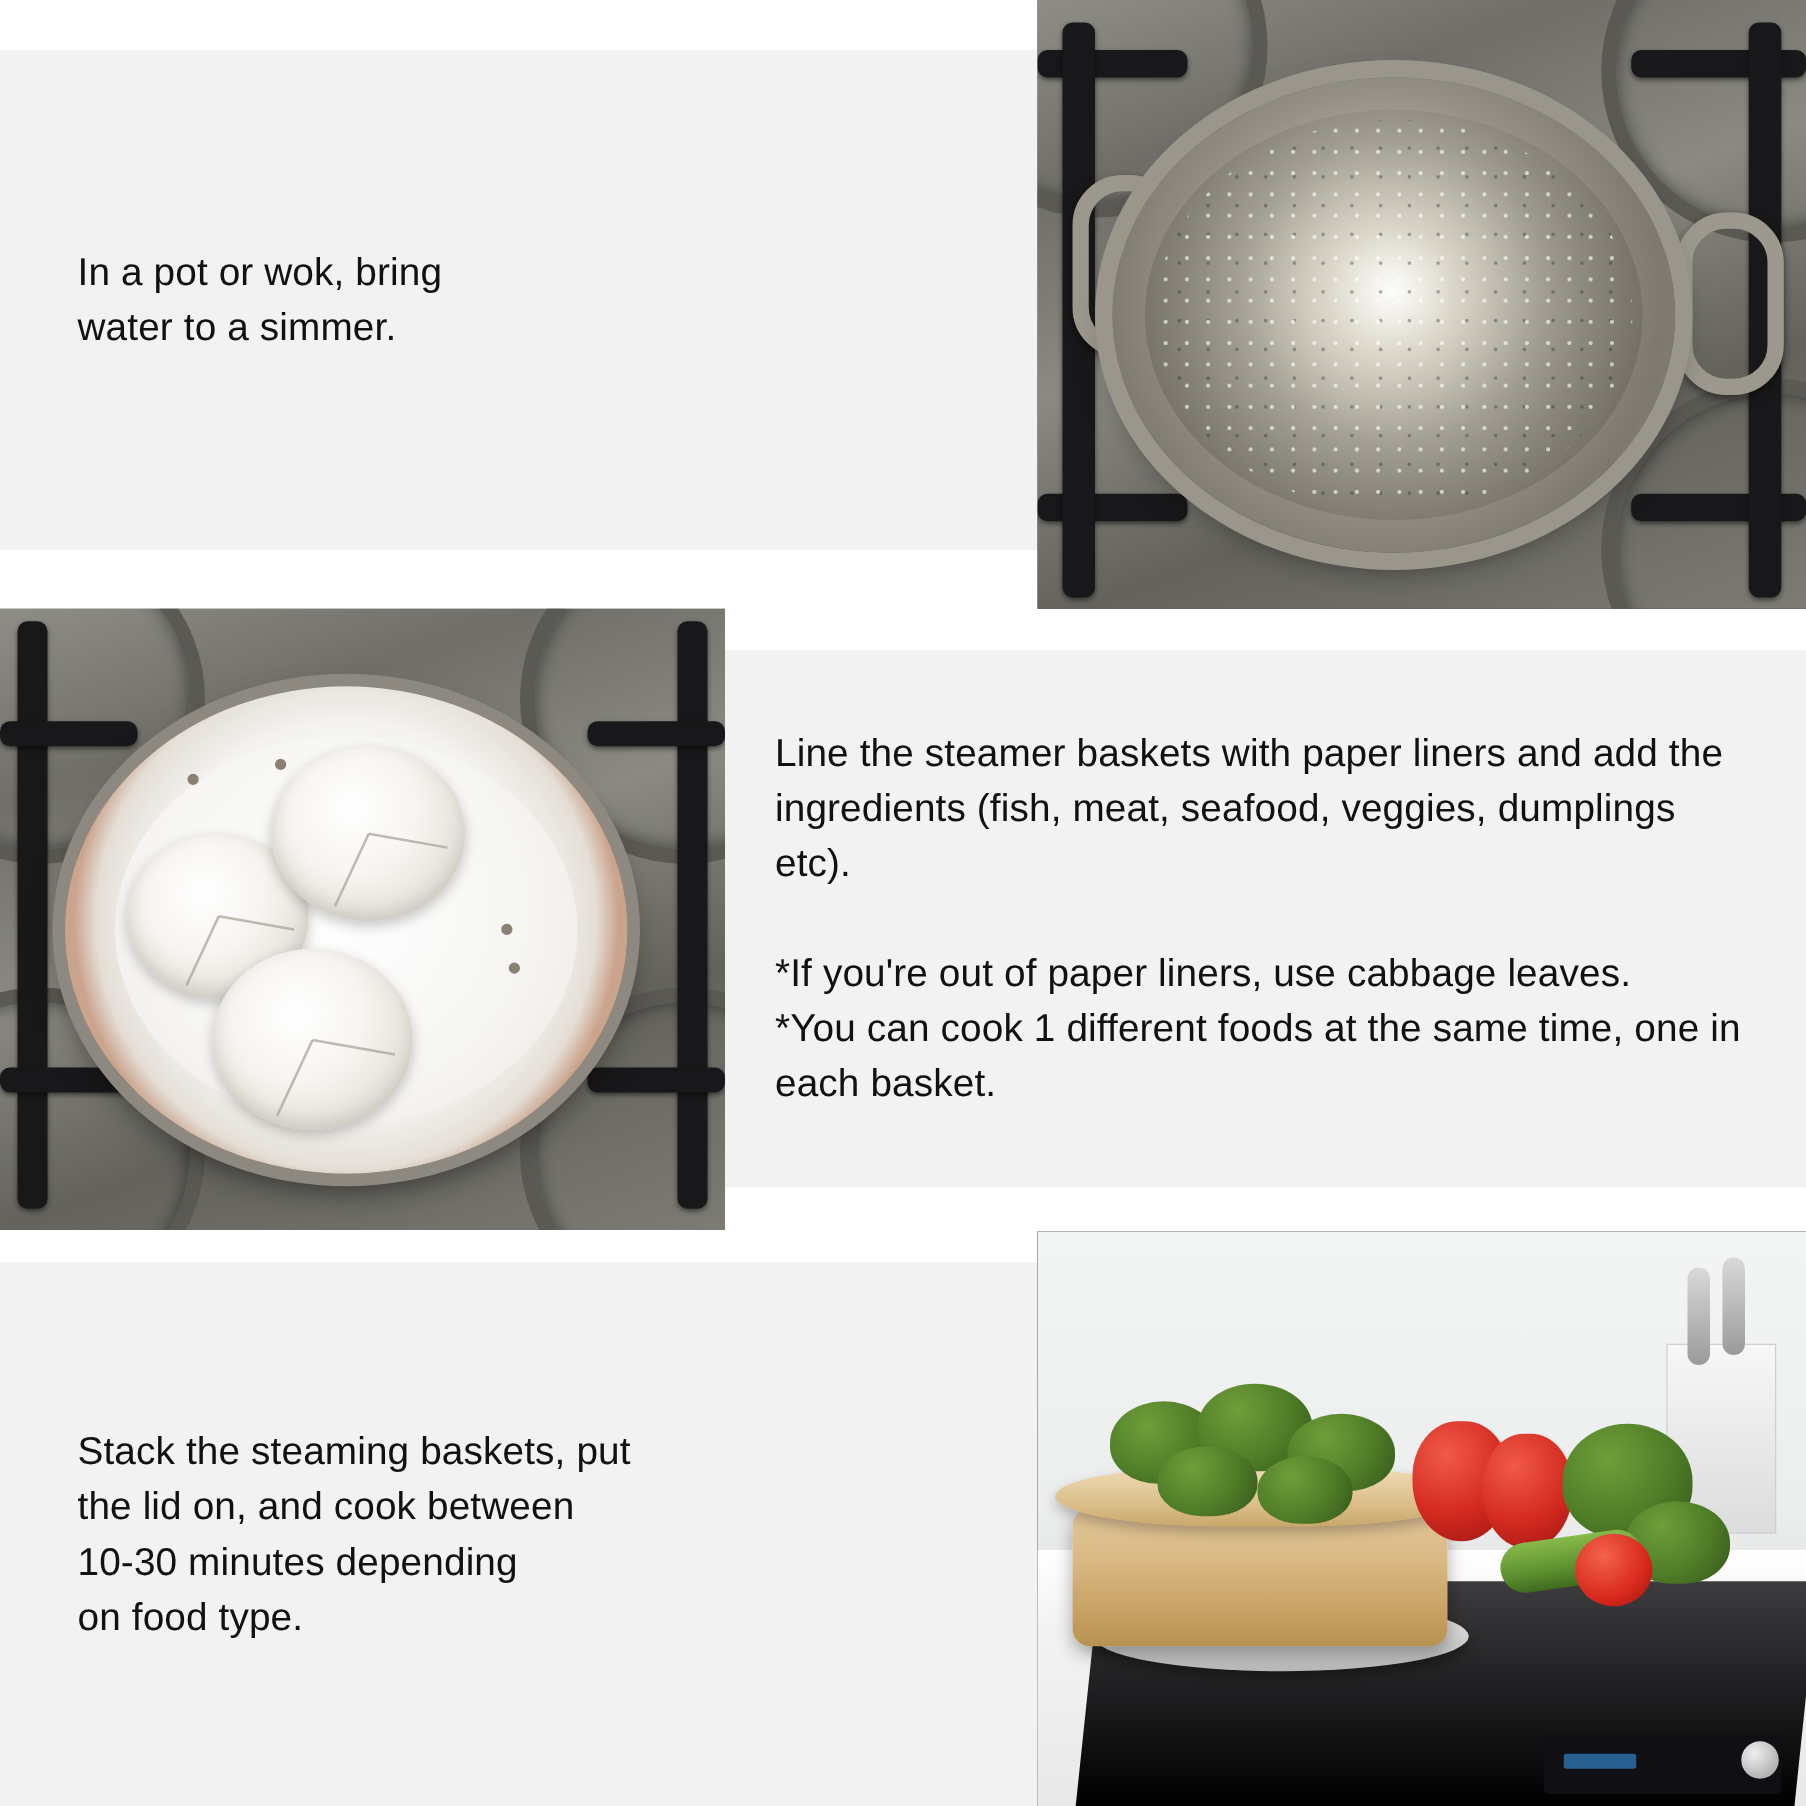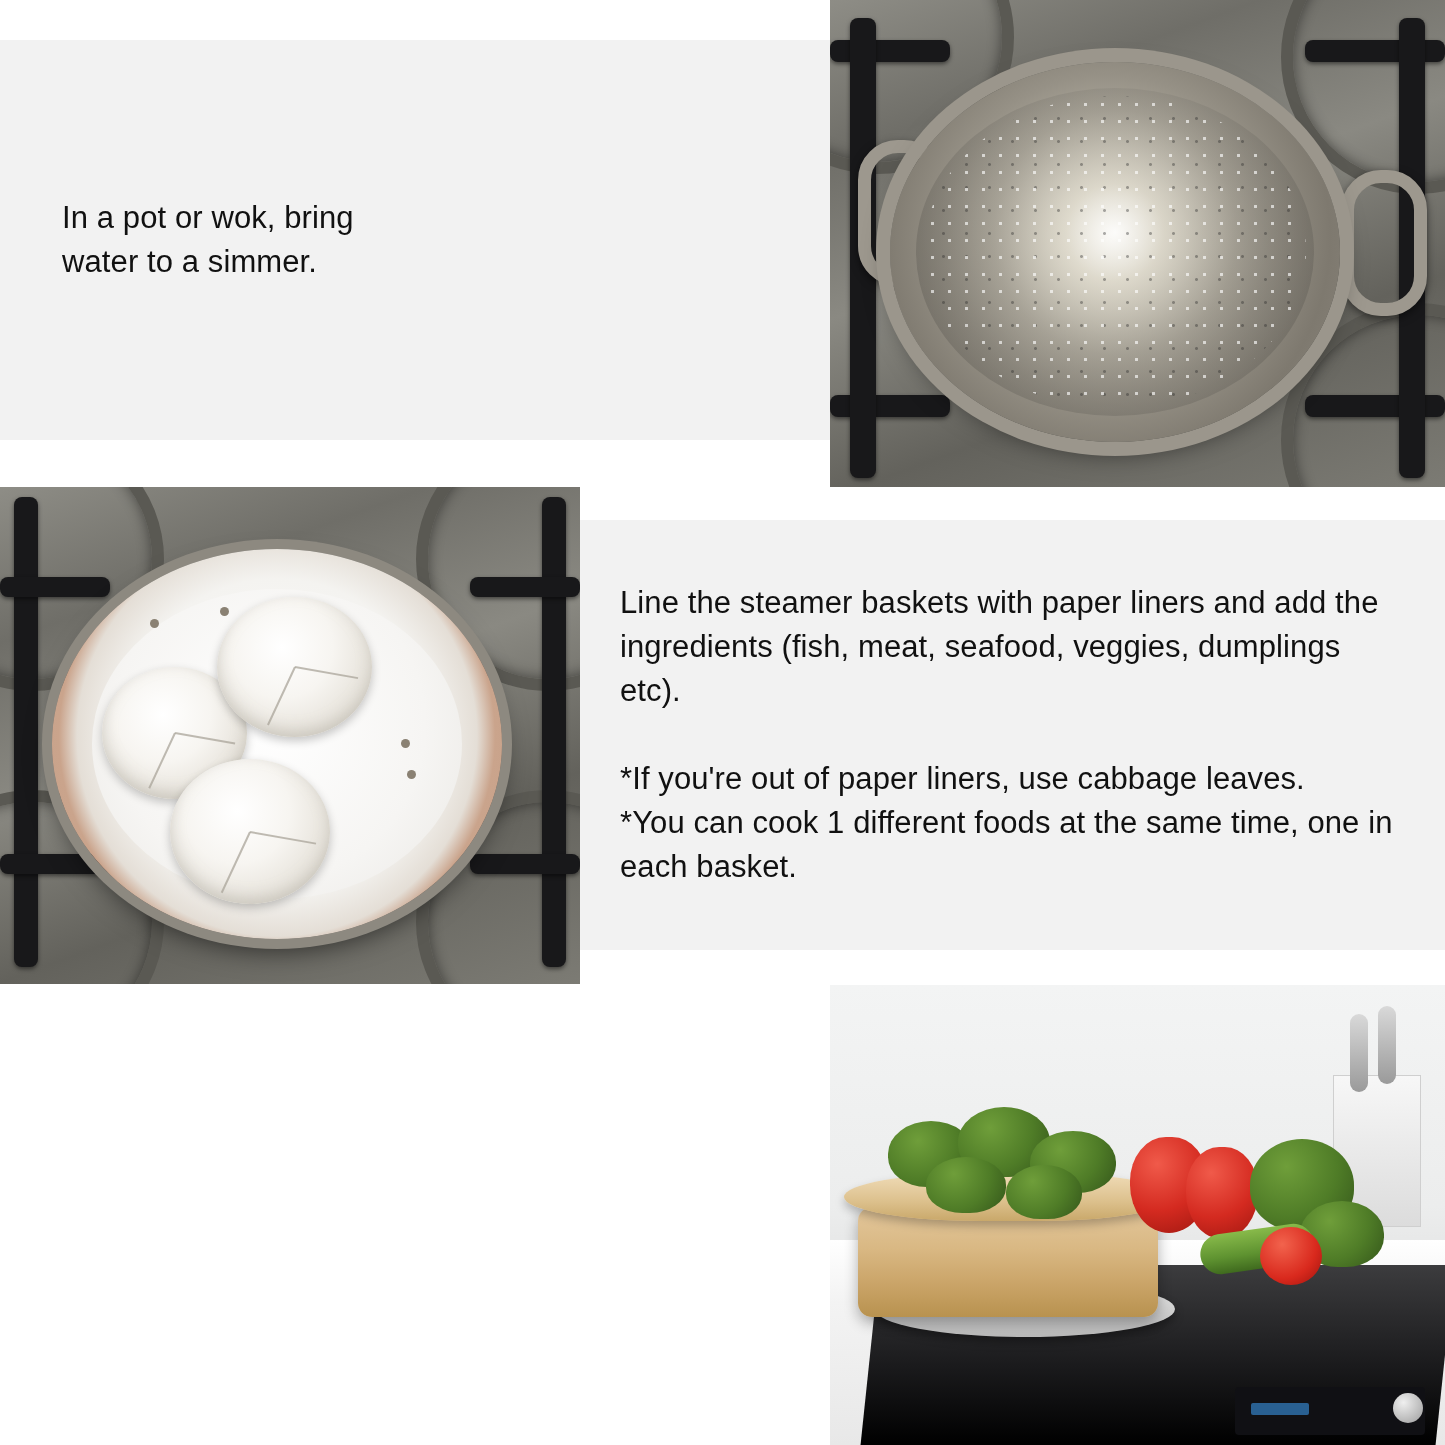--- a/index.html
+++ b/index.html
@@ -330,20 +330,28 @@
 
   <div class="panel text-panel" id="row2-text">
     <div class="text-inner">
       <div class="step-text">Line the steamer baskets with paper liners and add the ingredients (fish, meat, seafood, veggies, dumplings etc).
 
 *If you're out of paper liners, use cabbage leaves.
 *You can cook 1 different foods at the same time, one in each basket.</div>
     </div>
   </div>
 
+  <div class="panel text-panel" id="row3-text">
+    <div class="text-inner">
+      <div class="step-text small-indent">Stack the steaming baskets, put
+the lid on, and cook between
+10-30 minutes depending
+on food type.</div>
+    </div>
+  </div>
 
   <div class="photo" id="row3-photo">
     <div class="kitchen-bg"></div>
     <div class="counter"></div>
 
     <div class="knife-block">
       <div class="knife-handle" style="left:16px; top:-62px;"></div>
       <div class="knife-handle" style="left:44px; top:-70px;"></div>
     </div>
 

